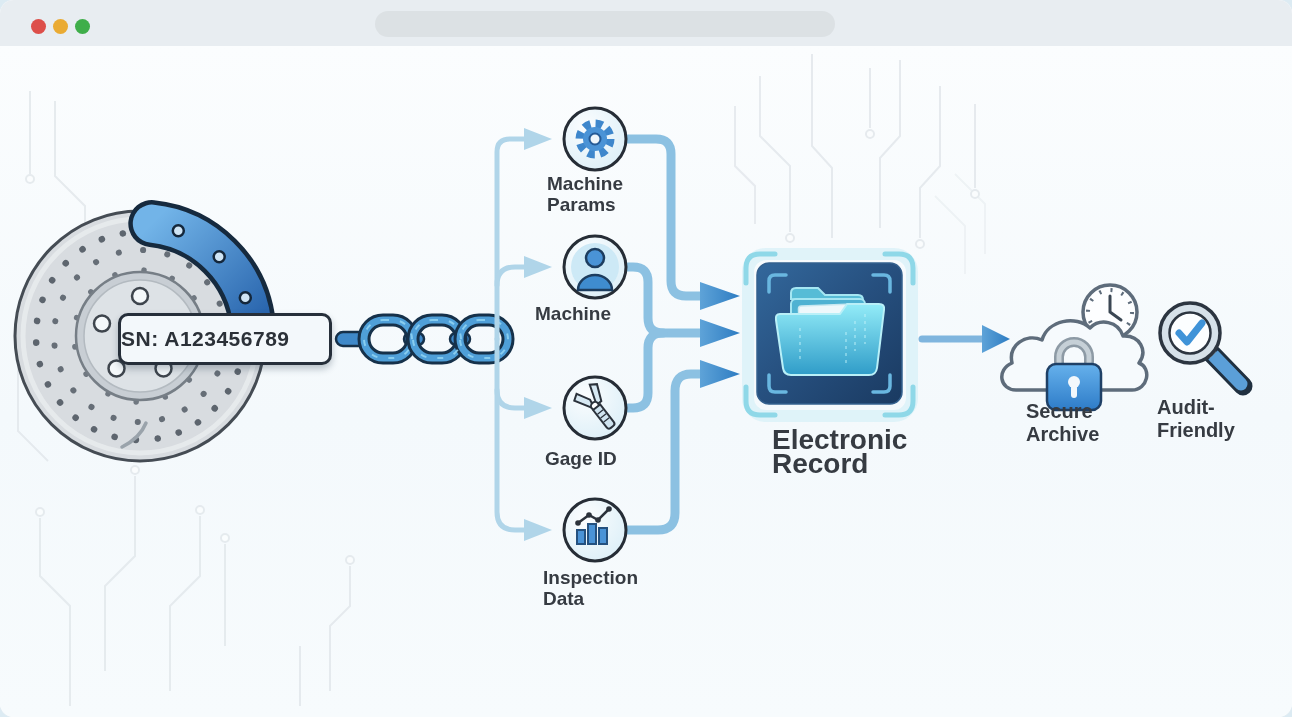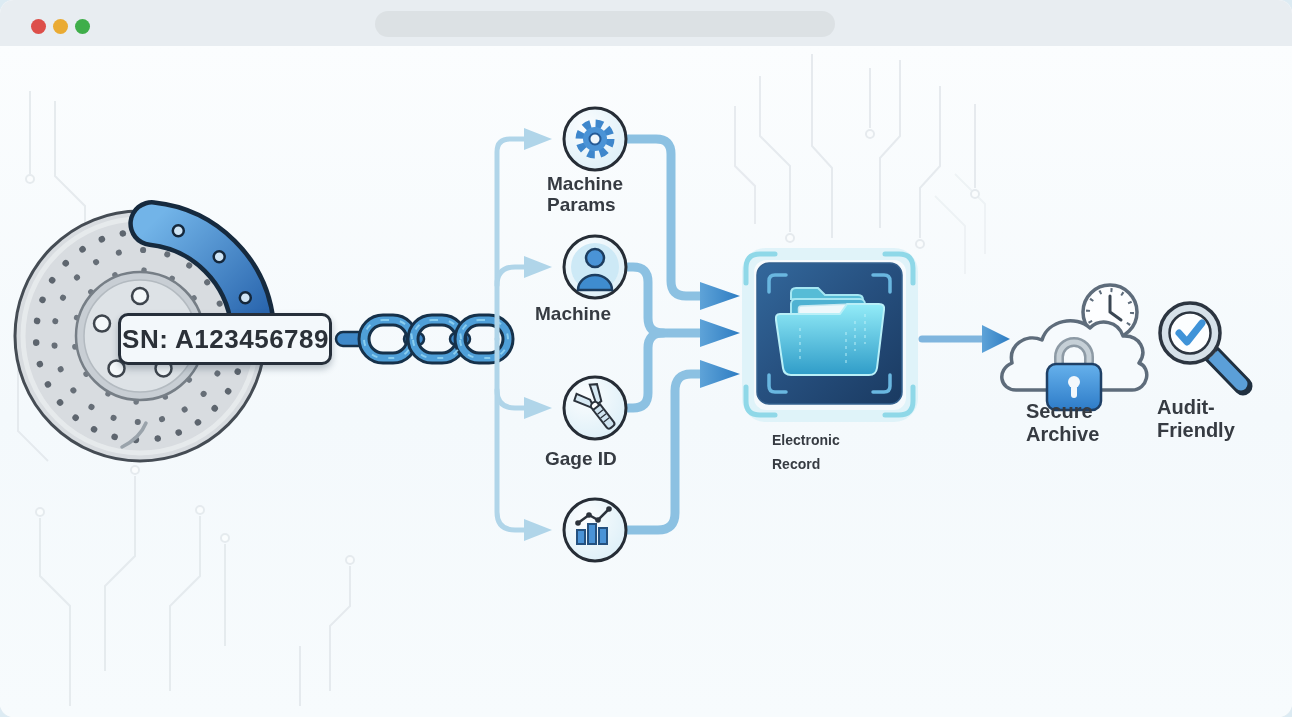--- a/index.html
+++ b/index.html
@@ -7,24 +7,24 @@
   .titlebar{position:absolute;left:0;top:0;width:1292px;height:46px;background:#e8edf1;border-bottom:1px solid #dde3e8;}
   .tl{position:absolute;top:19px;width:15px;height:15px;border-radius:50%;}
   .tl.red{left:31px;background:#dd4f4a;}
   .tl.yellow{left:53px;background:#eaab33;}
   .tl.green{left:75px;background:#3fae4a;}
   .addressbar{position:absolute;left:375px;top:11px;width:460px;height:26px;border-radius:13px;background:#dce1e4;}
   .content{position:absolute;left:0;top:46px;width:1292px;height:671px;background:linear-gradient(180deg,#fbfdfe 0%,#f4f9fc 55%,#f7fbfd 100%);}
   .content svg{position:absolute;left:0;top:0;}
   .lbl{position:absolute;text-align:left;font-weight:bold;color:#363b42;z-index:5;}
   .lbl-src{font-size:19px;line-height:21px;}
-  .lbl-rec{font-size:14px;line-height:24px;}
+  .lbl-rec{font-size:28px;line-height:24px;}
   .lbl-out{font-size:20px;line-height:23px;}
   .sn-tag{position:absolute;left:118px;top:267px;width:208px;height:46px;background:#f3f8fb;border:3px solid #262f3a;border-radius:10px;z-index:6;
-          display:flex;align-items:center;justify-content:flex-end;font-size:26px;font-weight:bold;color:#2b3138;letter-spacing:.5px;
+          display:flex;align-items:center;justify-content:flex-start;font-size:21px;font-weight:bold;color:#2b3138;letter-spacing:.5px;
           box-shadow:0 4px 7px rgba(30,50,70,.28);}
 </style>
 </head>
 <body>
 
 <div class="window">
 
   <div class="titlebar">
     <div class="tl red"></div>
     <div class="tl yellow"></div>
@@ -246,18 +246,19 @@
       </g>
     </svg>
 
     <div class="sn-tag">
       <span>SN: A123456789</span>
     </div>
 
     <div class="lbl lbl-src" style="left:547px;top:127px;width:96px;">Machine Params</div>
     <div class="lbl lbl-src" style="left:535px;top:257px;width:120px;">Machine</div>
     <div class="lbl lbl-src" style="left:545px;top:402px;width:100px;">Gage ID</div>
+    <div class="lbl lbl-src" style="left:543px;top:521px;width:104px;">Inspection Data</div>
     <div class="lbl lbl-rec" style="left:772px;top:382px;width:112px;">Electronic Record</div>
     <div class="lbl lbl-out" style="left:1026px;top:354px;width:92px;">Secure Archive</div>
     <div class="lbl lbl-out" style="left:1157px;top:350px;width:92px;">Audit-Friendly</div>
 
   </div>
 </div>
 
 </body></html>

